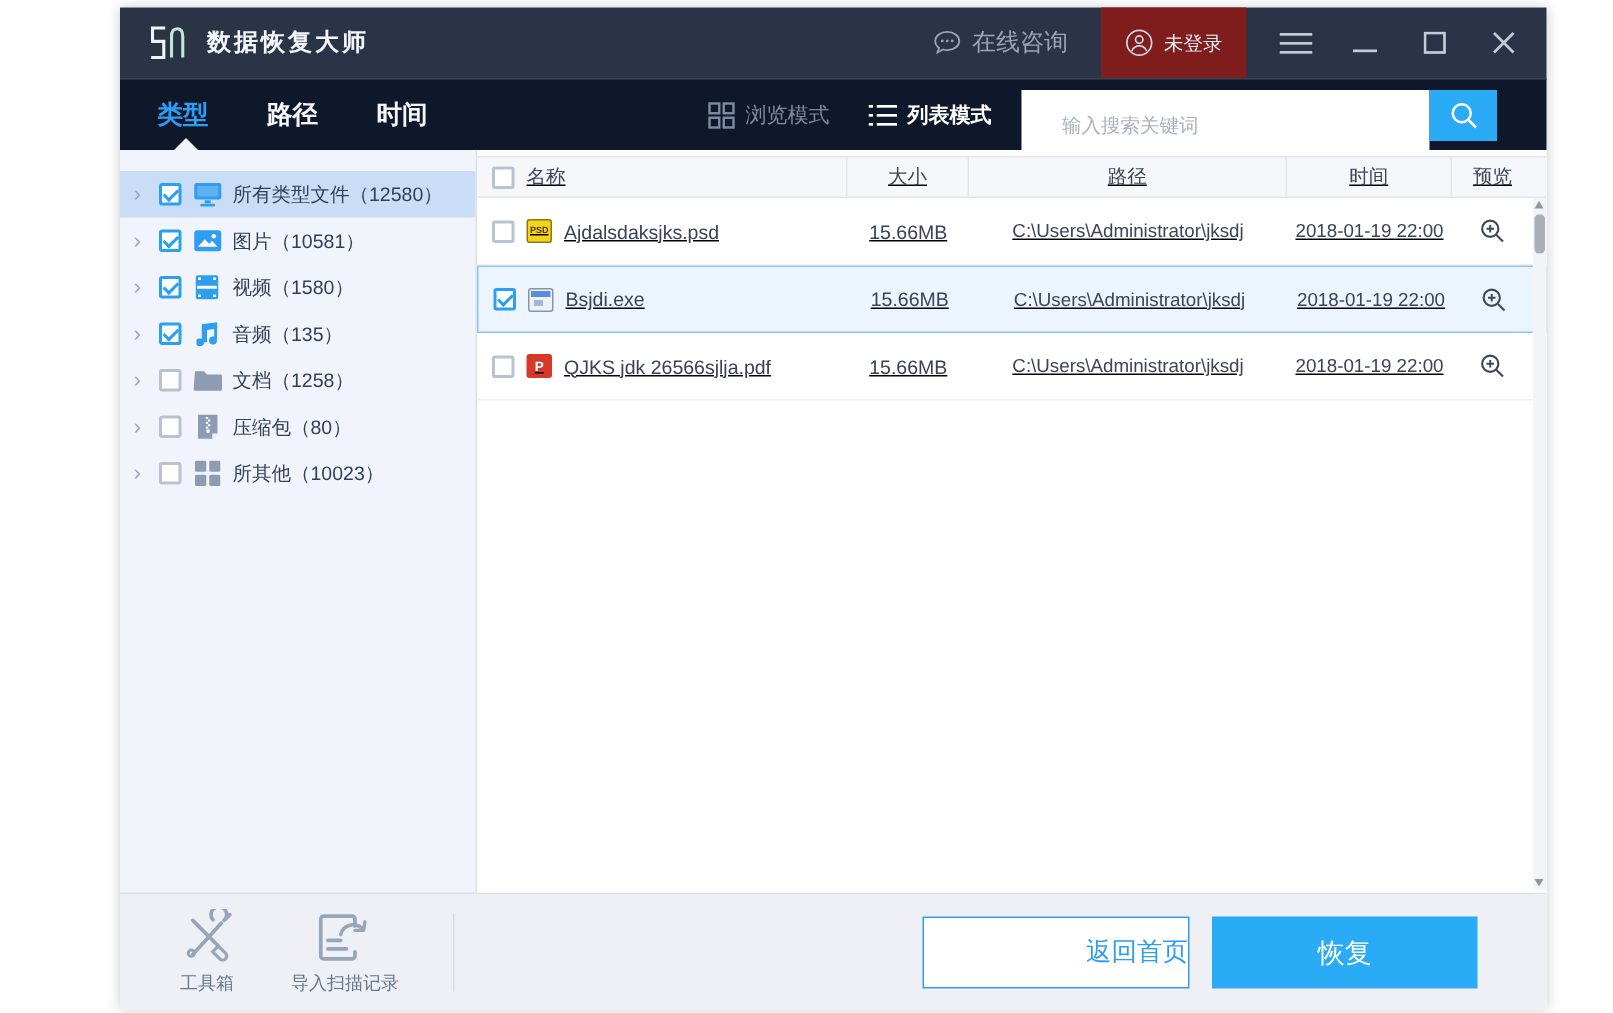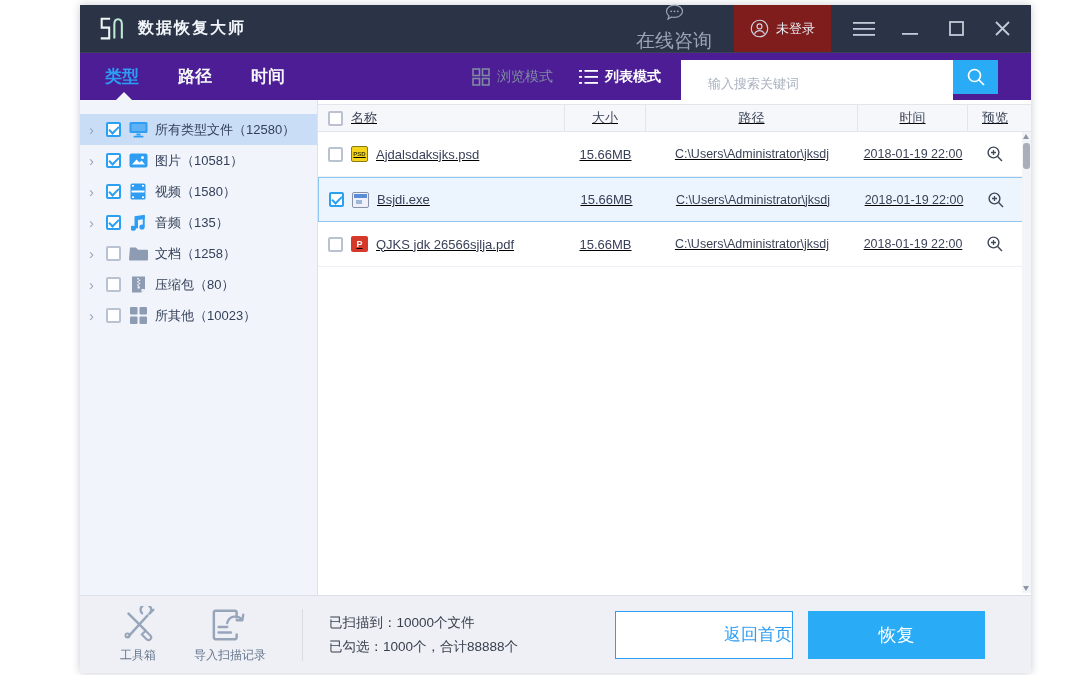--- a/index.html
+++ b/index.html
@@ -7,28 +7,28 @@
     font-family:"Liberation Sans","DejaVu Sans",sans-serif; }
 
   .window { position:absolute; left:80px; top:5px; width:951px; height:668px;
     background:#ffffff; box-shadow:0 0 8px rgba(40,50,80,.25); display:flex; flex-direction:column; }
 
   
   .titlebar { height:47px; background:#2b3347; display:flex; align-items:center; flex-shrink:0; }
   .logo { width:30px; height:30px; margin-left:17px; }
   .app-title { color:#f2f5f9; font-size:16px; font-weight:bold; letter-spacing:2px; margin-left:11px; }
   .tb-right { margin-left:auto; display:flex; align-items:center; height:100%; }
-  .online { display:flex; align-items:center; gap:7px; color:#9ba4b8; font-size:19px; cursor:default;flex-direction:column; }
+  .online { display:flex; align-items:center; gap:7px; color:#9ba4b8; font-size:16px; cursor:default; }
   .login { height:100%; margin-left:22px; padding:0 16px; background:#7f1d1d; display:flex; align-items:center; gap:7px;
     color:#e8ecf3; font-size:13px; }
   .winbtn { width:24px; height:24px; display:flex; align-items:center; justify-content:center; color:#c3cad8; }
   .winbtns { display:flex; align-items:center; gap:22px; margin:0 17px 0 21px; }
 
   
-  .navbar { height:48px; background:#4c1d95; border-top:1px solid #3a4257; display:flex; align-items:center;
+  .navbar { height:48px; background:#0f172a; border-top:1px solid #3a4257; display:flex; align-items:center;
     position:relative; flex-shrink:0;justify-content:center; }
   .tabs { display:flex; gap:39px; margin-left:25px; }
   .tab { font-size:17px; font-weight:bold; color:#f5f7fa; cursor:pointer; }
   .tab.active { color:#2d9cf4; }
   .tab-caret { position:absolute; bottom:0; left:36px; width:0; height:0;
     border-left:8px solid transparent; border-right:8px solid transparent; border-bottom:8px solid #f1f5fa; }
   .modes { display:flex; align-items:center; gap:26px; margin-left:auto;padding-left:24px; }
   .mode { display:flex; align-items:center; gap:7px; font-size:14px; cursor:pointer; }
   .mode.inactive { color:#7f8aa3; }
   .mode.active { color:#ffffff; font-weight:bold; }
@@ -397,22 +397,18 @@
     </div>
     <div class="ftool import">
       <svg width="46" height="38" viewBox="0 0 46 40" fill="none" stroke="#97a5ba" stroke-width="2.6" stroke-linecap="round" stroke-linejoin="round">
         <path d="M30 12 V7 a2 2 0 0 0 -2 -2 H8 a2 2 0 0 0 -2 2 v26 a2 2 0 0 0 2 2 h20 a2 2 0 0 0 2 -2 V30"></path>
         <path d="M11 22 h9 M11 28 h13"></path>
         <path d="M20 18 c2 -8 12 -9 16 -3 M36 15 l1 -6 M36 15 l-6 0" stroke-width="2.4"></path>
       </svg>
       <span class="flabel">导入扫描记录</span>
     </div>
     <div class="fdivider"></div>
-    <div class="fstats">
-      <div>已扫描到：10000个文件</div>
-      <div>已勾选：1000个，合计88888个</div>
-    </div>
     <div class="fbtns">
       <button class="btn-back">返回首页</button>
       <button class="btn-recover">恢复</button>
     </div>
   </div>
 </div>
 
 </body></html>

